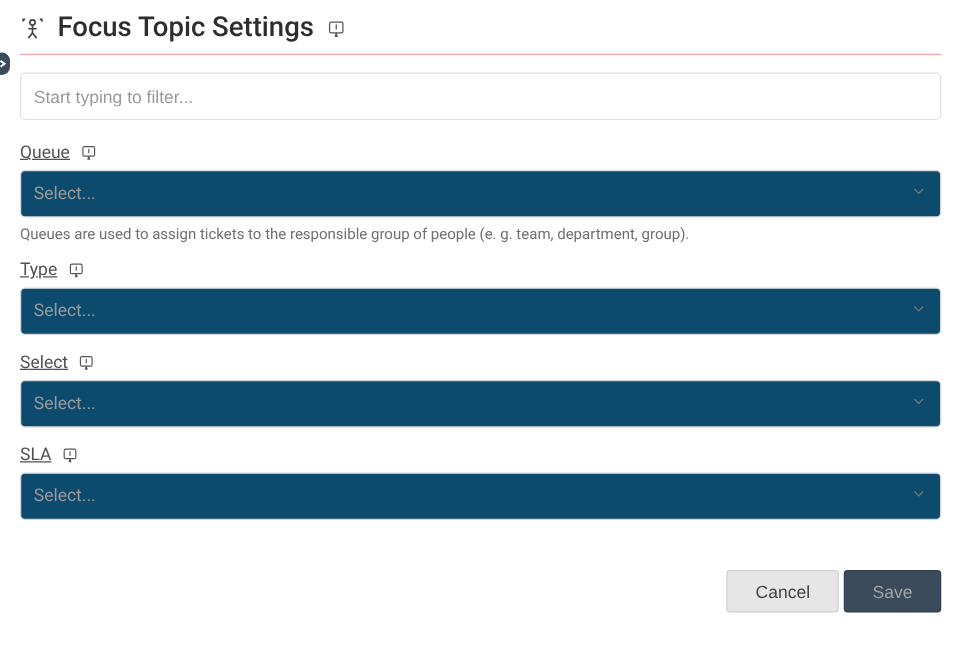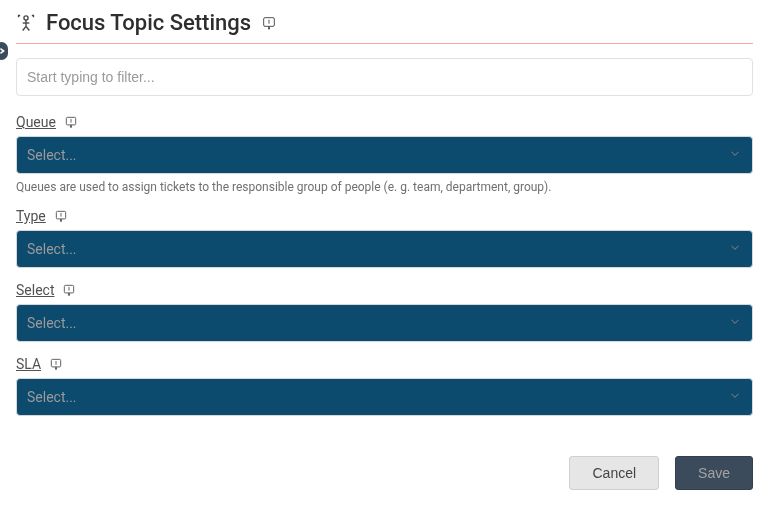--- a/index.html
+++ b/index.html
@@ -82,21 +82,21 @@
     right:10px; top:50%; transform:translateY(-50%);
   }
   .hint {
     font-size:12px;
     color:#707070;
     margin-top:6px;
   }
   .footer {
     display:flex;
     justify-content:flex-end;
-    gap:16px;
+    gap:4px;
     margin-top:40px;
   }
   .btn {
     height:34px;
     padding:0 22px;
     border-radius:3px;
     font-size:14px;
     cursor:pointer;
     border:1px solid transparent;
   }

